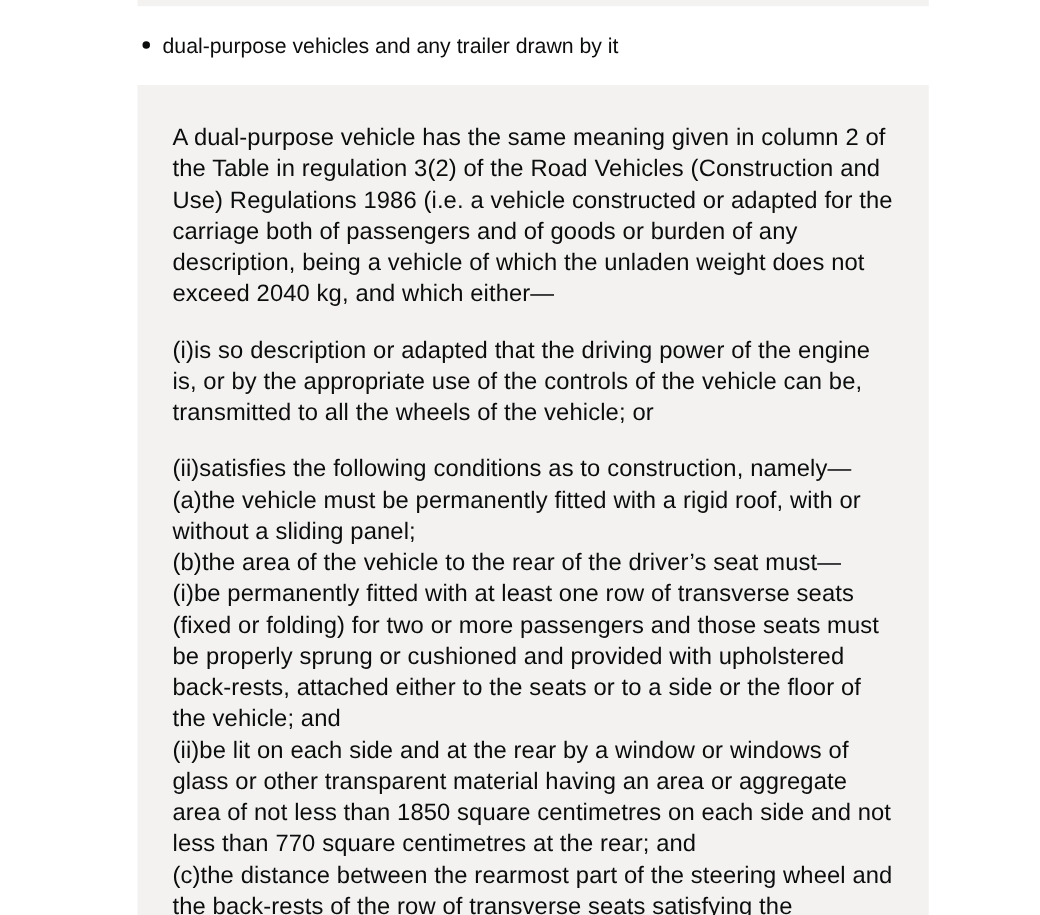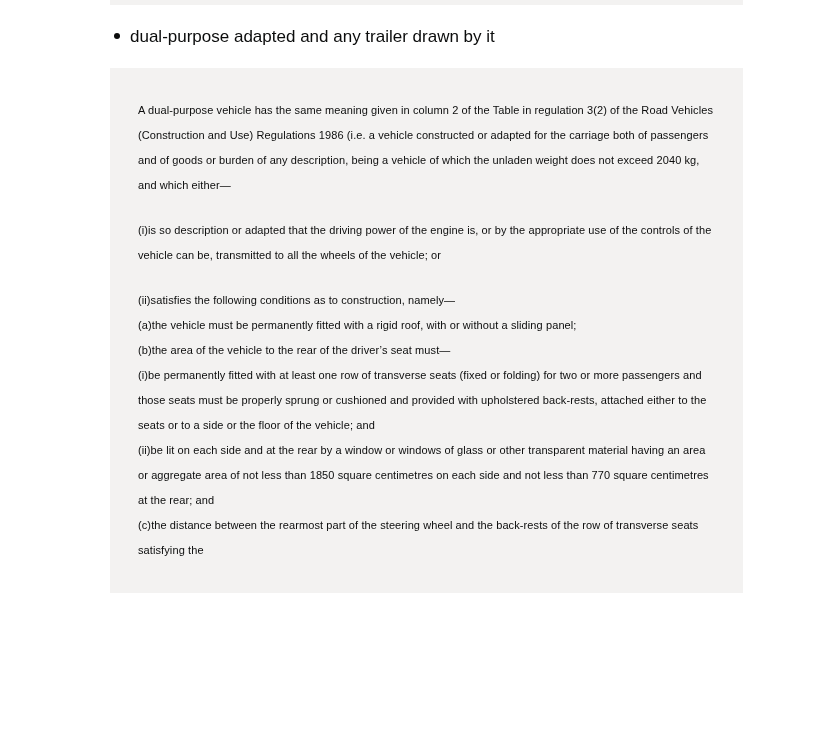--- a/index.html
+++ b/index.html
@@ -47,37 +47,37 @@
     background: var(--text);
   }
   .inset-box {
     margin-top: 19px;
     width: 633px;
     background: var(--inset-background);
     padding: 30px 28px 30px 28px;
   }
   .inset-box p {
     margin: 0 0 20px 0;
-    font-size: 11px;
+    font-size: 19px;
     line-height: 25px;
     letter-spacing: 0.1px;
   }
   .inset-box p:last-child { margin-bottom: 0; }
 </style>
 </head>
 <body>
 
 <div class="content-column">
 
   <div class="prev-inset-edge"></div>
 
   <ul class="bullets">
     <li>
       <span class="dot"></span>
-      <span>dual-purpose adapted and any trailer drawn by it</span>
+      <span>dual-purpose vehicles and any trailer drawn by it</span>
     </li>
   </ul>
 
   <div class="inset-box">
     <p>A dual-purpose vehicle has the same meaning given in column 2 of the Table in regulation 3(2) of the Road Vehicles (Construction and Use) Regulations 1986 (i.e. a vehicle constructed or adapted for the carriage both of passengers and of goods or burden of any description, being a vehicle of which the unladen weight does not exceed 2040 kg, and which either—</p>
     <p>(i)is so description or adapted that the driving power of the engine is, or by the appropriate use of the controls of the vehicle can be, transmitted to all the wheels of the vehicle; or</p>
     <p>(ii)satisfies the following conditions as to construction, namely—<br>(a)the vehicle must be permanently fitted with a rigid roof, with or without a sliding panel;<br>(b)the area of the vehicle to the rear of the driver’s seat must—<br>(i)be permanently fitted with at least one row of transverse seats (fixed or folding) for two or more passengers and those seats must be properly sprung or cushioned and provided with upholstered back-rests, attached either to the seats or to a side or the floor of the vehicle; and<br>(ii)be lit on each side and at the rear by a window or windows of glass or other transparent material having an area or aggregate area of not less than 1850 square centimetres on each side and not less than 770 square centimetres at the rear; and<br>(c)the distance between the rearmost part of the steering wheel and the back-rests of the row of transverse seats satisfying the</p>
   </div>
 
 </div>

